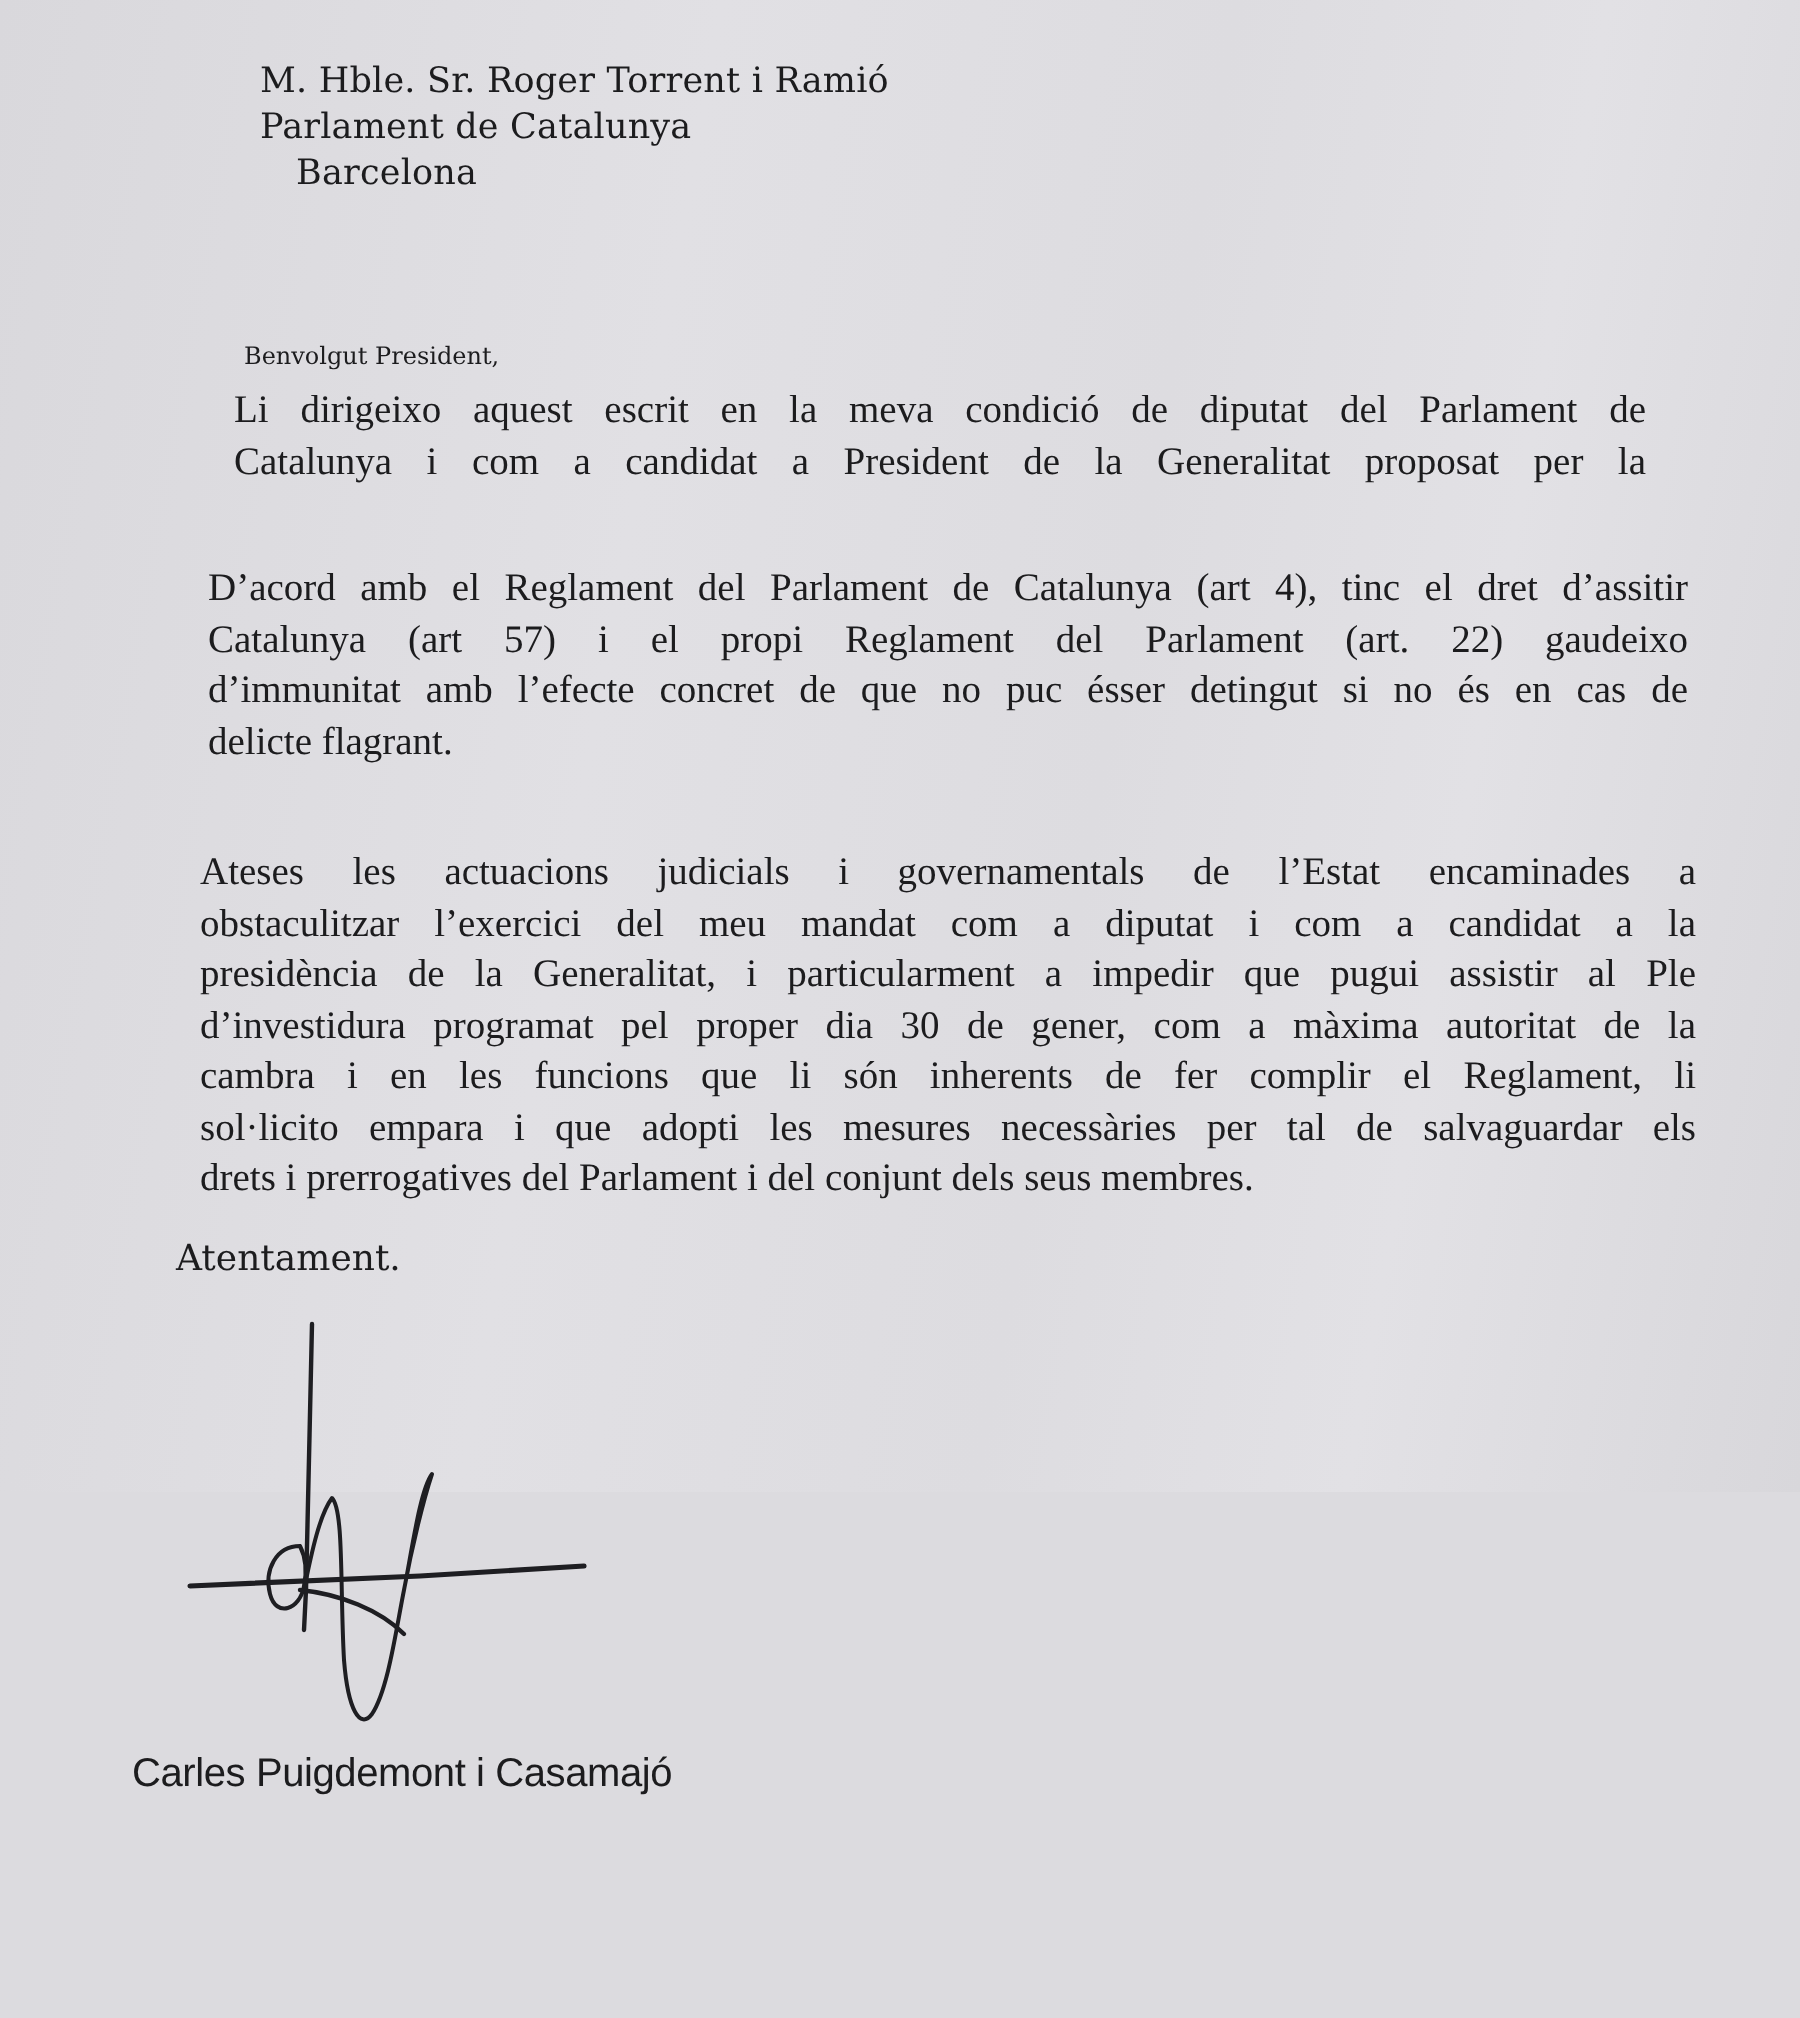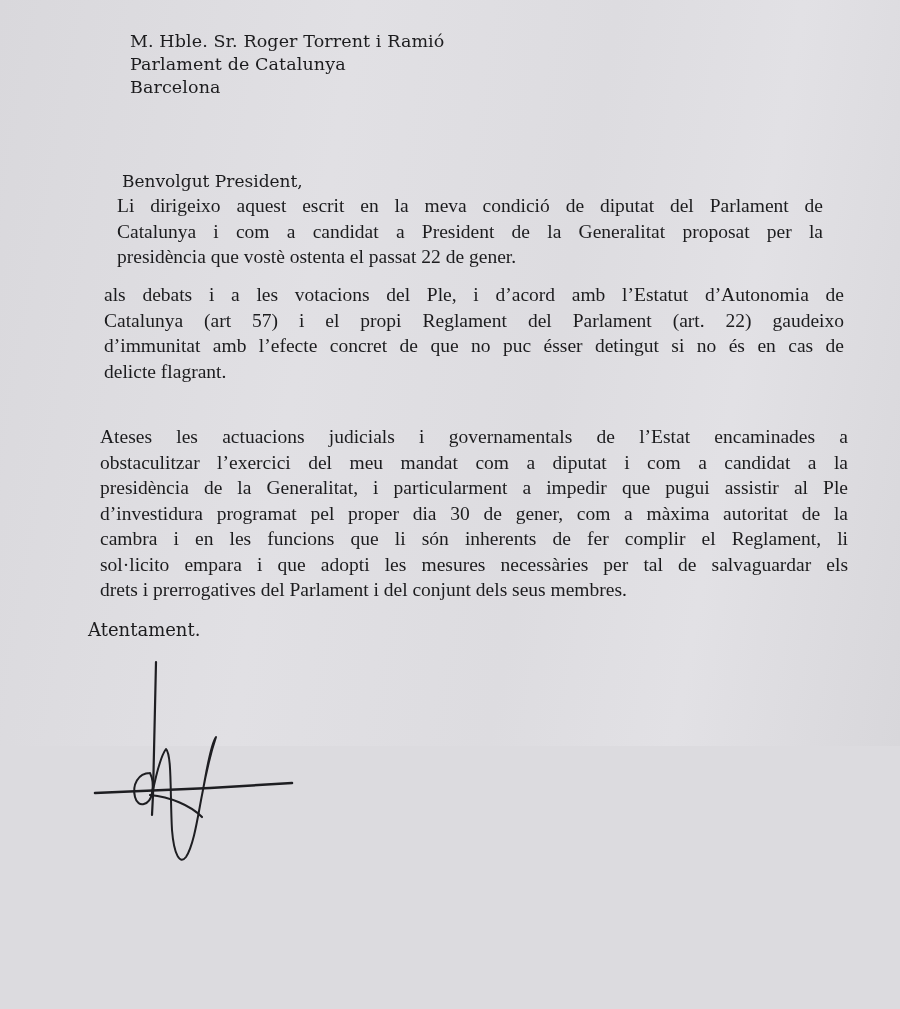--- a/index.html
+++ b/index.html
@@ -21,23 +21,23 @@
         radial-gradient(ellipse 260px 200px at 880px 980px, rgba(165,165,170,0.30), rgba(165,165,170,0) 100%),
         linear-gradient(100deg, #d9d8dc 0%, #e1e0e4 35%, #dddce0 60%, #e2e1e5 78%, #d8d7db 100%);
       color: #1c1c1e;
       font-family: "Liberation Serif", "DejaVu Serif", serif;
     }
     .abs { position: absolute; white-space: nowrap; }
 
     .addr { left: 130px; font-size: 17.5px; line-height: 23px; font-family: "DejaVu Serif", serif; letter-spacing: 0.1px; }
     .addr-1 { top: 30px; }
     .addr-2 { top: 53px; }
-    .addr-3 { top: 76px; }
+    .addr-3 { top: 76px; margin-left: 18px; }
 
-    .greeting { left: 122px; top: 171px; font-size: 17px; font-family: "DejaVu Serif", serif; }
+    .greeting { left: 122px; top: 171px; font-size: 12px; font-family: "DejaVu Serif", serif; }
 
     .para {
       position: absolute;
       font-family: "Liberation Serif", serif;
       font-size: 19.5px;
       line-height: 25.5px;
     }
     .para .ln { display: block; white-space: nowrap; text-align: justify; text-align-last: justify; }
     .para .ln.last { text-align-last: left; }
 
@@ -62,25 +62,24 @@
 
   <div class="abs addr addr-1">M. Hble. Sr. Roger Torrent i Ramió</div>
   <div class="abs addr addr-2">Parlament de Catalunya</div>
   <div class="abs addr addr-3">Barcelona</div>
 
   <div class="abs greeting">Benvolgut President,</div>
 
   <div class="para p1">
     <span class="ln">Li dirigeixo aquest escrit en la meva condició de diputat del Parlament de</span>
     <span class="ln">Catalunya i com a candidat a President de la Generalitat proposat per la</span>
-    <span class="ln last">presidència que vostè ostenta el passat 22 de gener.</span>
   </div>
 
   <div class="para p2">
-    <span class="ln">als debats i a les votacions del Ple, i d’acord amb l’Estatut d’Autonomia de</span>
+    <span class="ln">D’acord amb el Reglament del Parlament de Catalunya (art 4), tinc el dret d’assitir</span>
     <span class="ln">Catalunya (art 57) i el propi Reglament del Parlament (art. 22) gaudeixo</span>
     <span class="ln">d’immunitat amb l’efecte concret de que no puc ésser detingut si no és en cas de</span>
     <span class="ln last">delicte flagrant.</span>
   </div>
 
   <div class="para p3">
     <span class="ln">Ateses les actuacions judicials i governamentals de l’Estat encaminades a</span>
     <span class="ln">obstaculitzar l’exercici del meu mandat com a diputat i com a candidat a la</span>
     <span class="ln">presidència de la Generalitat, i particularment a impedir que pugui assistir al Ple</span>
     <span class="ln">d’investidura programat pel proper dia 30 de gener, com a màxima autoritat de la</span>
@@ -99,15 +98,16 @@
       <path d="M76 17 C75 60 74 110 73 150 L72 170" stroke-width="2.2"></path>
 
       <path d="M70 128 C58 128 52 140 55 152 C58 164 70 160 72 148 C74 138 72 132 70 128" stroke-width="2"></path>
 
       <path d="M72 150 C76 130 80 112 86 104 C92 110 90 150 92 185 C94 210 100 220 106 212 C114 200 118 170 122 150 C126 130 130 100 136 92 C132 104 126 128 122 150" stroke-width="2"></path>
 
       <path d="M70 150 C90 152 110 160 122 172" stroke-width="2.2"></path>
     </g>
   </svg>
 
+  <div class="abs signer signer-name">Carles Puigdemont i Casamajó</div>
 
 
 </div>
 
 </body></html>

